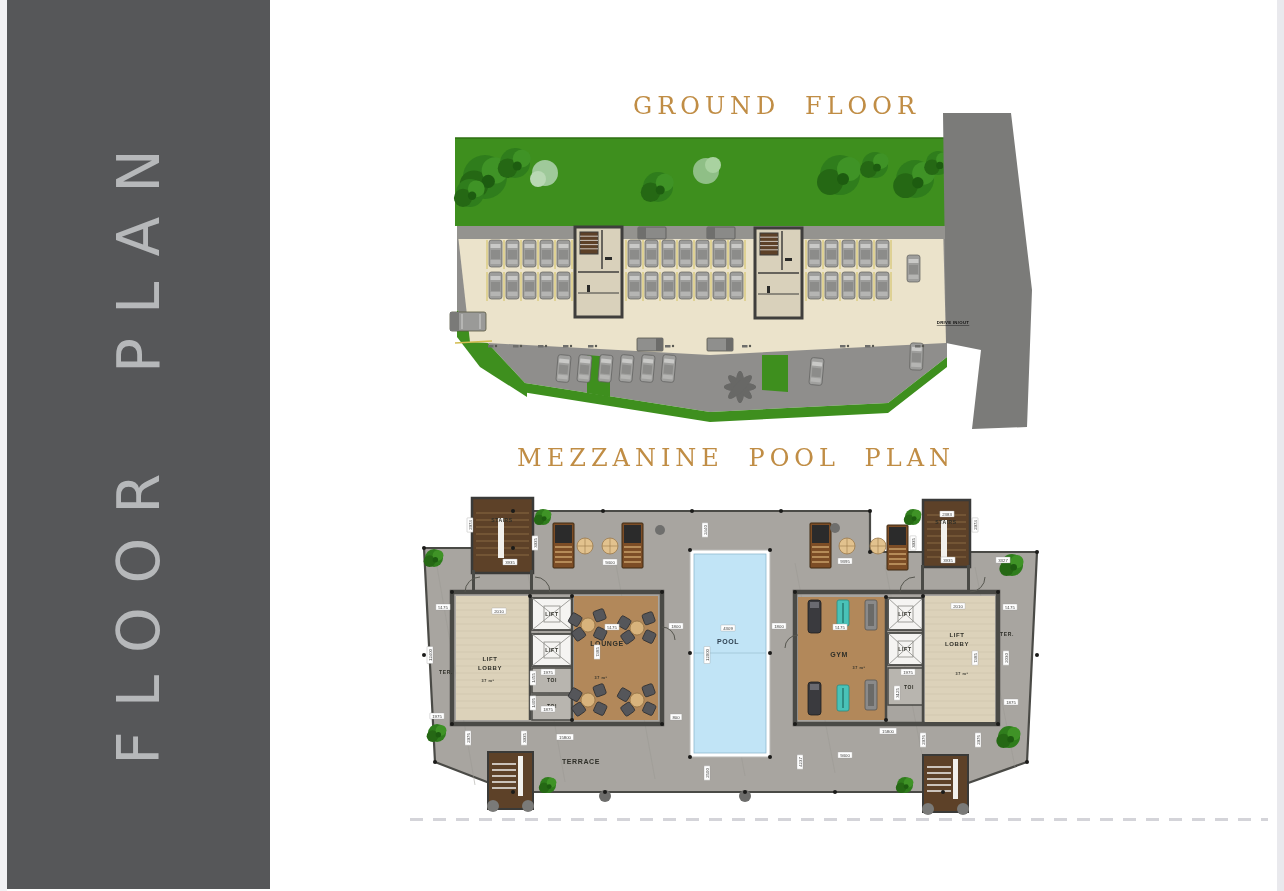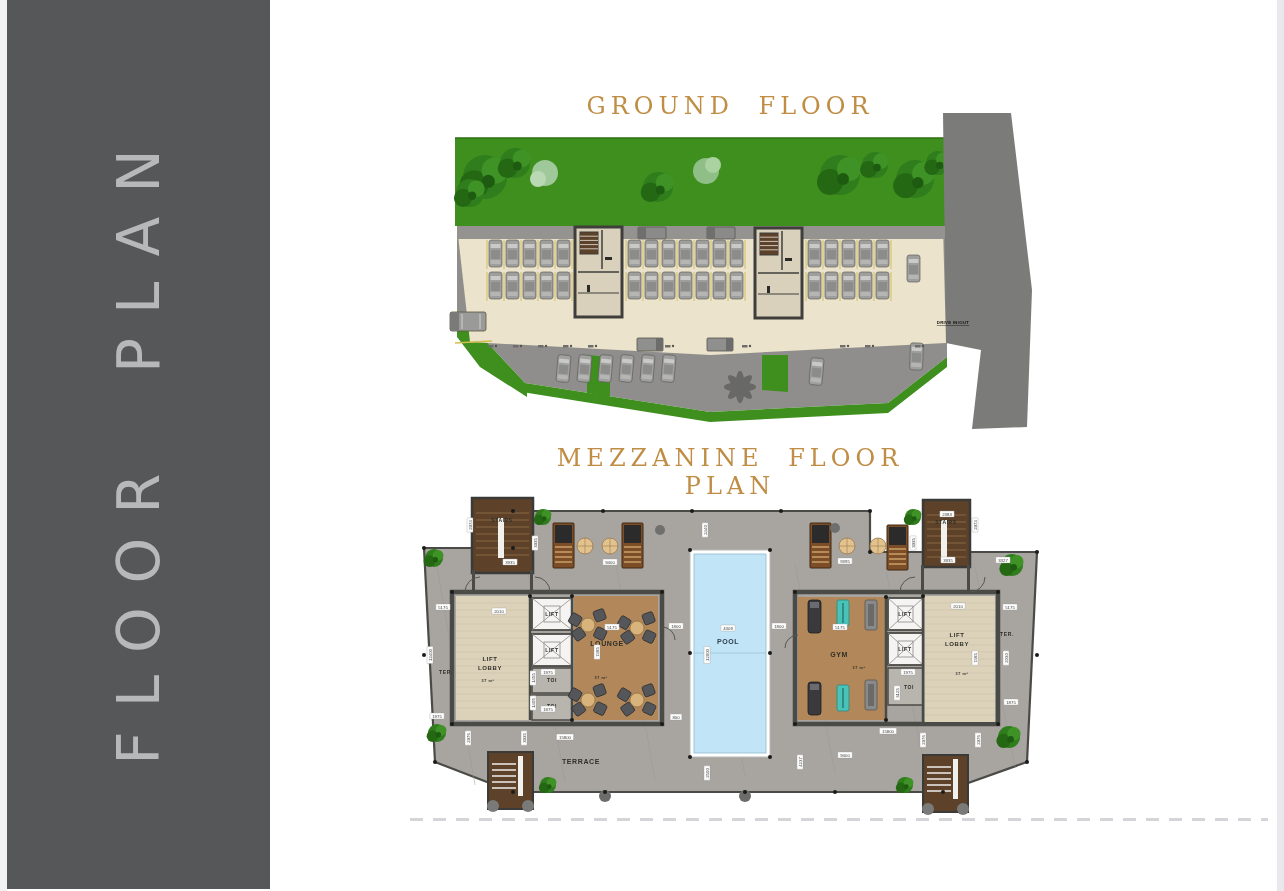--- a/index.html
+++ b/index.html
@@ -12,21 +12,21 @@
     position:absolute;left:7px;top:0;width:263px;height:889px;
     background:#565759;display:flex;align-items:center;justify-content:center;
   }
   #sidebar .vtext{
     transform:rotate(-90deg);white-space:nowrap;
     color:#b6b8ba;font-size:58px;font-weight:400;
     letter-spacing:24px;word-spacing:34px;
     font-family:"DejaVu Sans", sans-serif;
   }
   .plan-title{
-    position:absolute;text-align:center;color:#c08d45;
+    position:absolute;text-align:right;color:#c08d45;
     font-size:24px;font-weight:400;letter-spacing:5px;word-spacing:12px;
     font-family:"DejaVu Serif", serif;
   }
   #ground-title{left:540px;top:92px;width:380px;}
   #mezzanine-title{left:505px;top:444px;width:450px;}
   #ground-svg{position:absolute;left:410px;top:105px;}
   #mezz-svg{position:absolute;left:415px;top:485px;}
   #section-divider{
     position:absolute;left:410px;top:818px;width:858px;height:3px;
     background:repeating-linear-gradient(90deg,#d4d4d9 0 13px,transparent 13px 23px);
@@ -39,21 +39,21 @@
 </head>
 <body>
 
 <div id="left-edge"></div>
 
 <div id="sidebar">
   <span class="vtext">FLOOR PLAN</span>
 </div>
 
 <div id="ground-title" class="plan-title">GROUND FLOOR</div>
-<div id="mezzanine-title" class="plan-title">MEZZANINE FLOOR PLAN</div>
+<div id="mezzanine-title" class="plan-title">MEZZANINE POOL PLAN</div>
 
 <svg id="ground-svg" width="630" height="345" viewBox="0 0 630 345">
     <polygon points="47,121 537,121 537,252 478,298 300,307 115,278 47,205" fill="#8f8e8c" stroke="none" stroke-width="0"></polygon>
     <polygon points="47,205 115,278 300,307 478,298 537,252 537,262 478,308 300,317 112,287 47,214" fill="#3e8f1e" stroke="none" stroke-width="0"></polygon>
     <polygon points="47,210 117,282 117,292 70,262 47,232" fill="#3e8f1e" stroke="none" stroke-width="0"></polygon>
     <polygon points="177,250 200,252 200,292 177,288" fill="#3e8f1e" stroke="none" stroke-width="0"></polygon>
     <polygon points="352,250 378,250 378,287 352,285" fill="#3e8f1e" stroke="none" stroke-width="0"></polygon>
     <rect x="45" y="33" width="492" height="88" fill="#3e8f1e" stroke="none" stroke-width="0" rx="0"></rect>
     <line x1="45" y1="33" x2="537" y2="33" stroke="#2e6f12" stroke-width="1.5"></line>
     <g>

